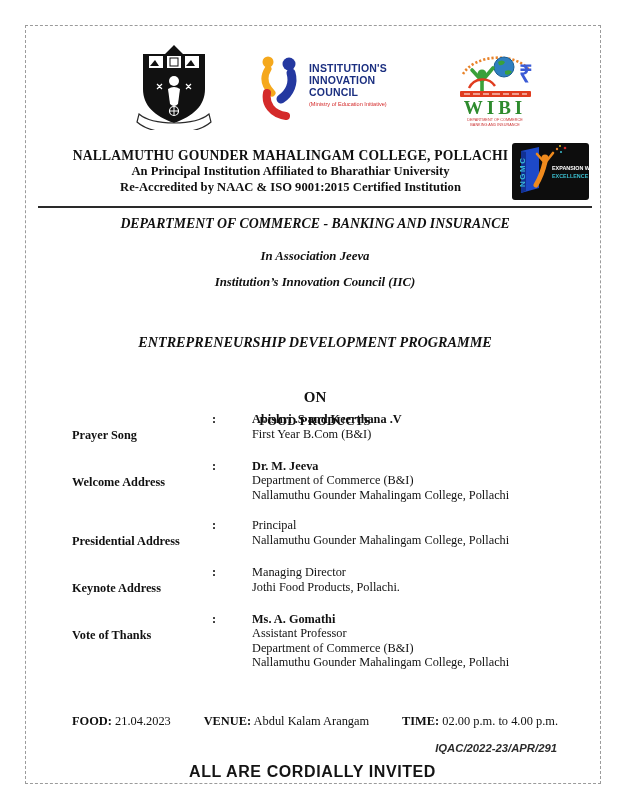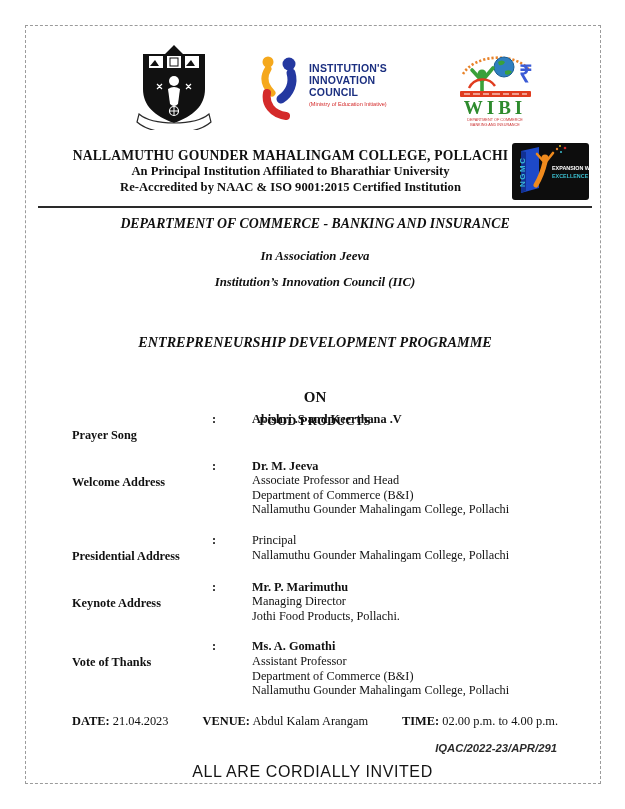--- a/index.html
+++ b/index.html
@@ -41,21 +41,21 @@
   .sched-label{font-weight:bold;margin-top:16px;}
   .sched-colon{font-weight:bold;}
   .sched-value .name{font-weight:bold;}
   
   .dvt{position:absolute;left:72px;top:714px;width:486px;display:flex;
     justify-content:space-between;font-size:12.4px;}
   .dvt b{font-weight:bold;}
   .iqac{position:absolute;right:68px;top:742px;font-family:"Liberation Sans",sans-serif;
     font-weight:bold;font-style:italic;font-size:11.3px;color:#2b2b2b;}
   .invite{position:absolute;left:0;top:763px;width:100%;text-align:center;
-    font-family:"Liberation Sans",sans-serif;font-weight:normal;font-size:16px;
+    font-family:"Liberation Sans",sans-serif;font-weight:bold;font-size:16px;
     letter-spacing:.6px;color:#141414;z-index:2;}
 </style>
 </head>
 <body>
 
 <div class="page">
 
   <div class="frame"></div>
 
   <svg class="crest" width="82" height="86" viewBox="0 0 82 86">
@@ -142,68 +142,67 @@
     <div class="prog-on">ON</div>
     <div class="prog-topic">FOOD PRODUCTS</div>
   </div>
 
   <div class="schedule">
     <div class="sched-row">
       <div class="sched-label">Prayer Song</div>
       <div class="sched-colon">:</div>
       <div class="sched-value">
           <div class="name">Abishri .S and Keerthana .V</div>
+          <div>First Year B.Com (B&amp;I)</div>
         </div>
     </div>
 
     <div class="sched-row">
       <div class="sched-label">Welcome Address</div>
       <div class="sched-colon">:</div>
       <div class="sched-value">
           <div class="name">Dr. M. Jeeva</div>
-          <div>Associate Professor and Head</div>
           <div>Department of Commerce (B&amp;I)</div>
           <div>Nallamuthu Gounder Mahalingam College, Pollachi</div>
         </div>
     </div>
 
     <div class="sched-row">
       <div class="sched-label">Presidential Address</div>
       <div class="sched-colon">:</div>
       <div class="sched-value">
           <div>Principal</div>
           <div>Nallamuthu Gounder Mahalingam College, Pollachi</div>
         </div>
     </div>
 
     <div class="sched-row">
       <div class="sched-label">Keynote Address</div>
       <div class="sched-colon">:</div>
       <div class="sched-value">
-          <div class="name">Mr. P. Marimuthu</div>
           <div>Managing Director</div>
           <div>Jothi Food Products, Pollachi.</div>
         </div>
     </div>
 
     <div class="sched-row">
       <div class="sched-label">Vote of Thanks</div>
       <div class="sched-colon">:</div>
       <div class="sched-value">
           <div class="name">Ms. A. Gomathi</div>
           <div>Assistant Professor</div>
           <div>Department of Commerce (B&amp;I)</div>
           <div>Nallamuthu Gounder Mahalingam College, Pollachi</div>
         </div>
     </div>
   </div>
 
   <div class="dvt">
     <span>
-      <b>DATE:</b>
+      <b>FOOD:</b>
       <span>21.04.2023</span>
     </span>
     <span>
       <b>VENUE:</b>
       <span>Abdul Kalam Arangam</span>
     </span>
     <span>
       <b>TIME:</b>
       <span>02.00 p.m. to 4.00 p.m.</span>
     </span>

